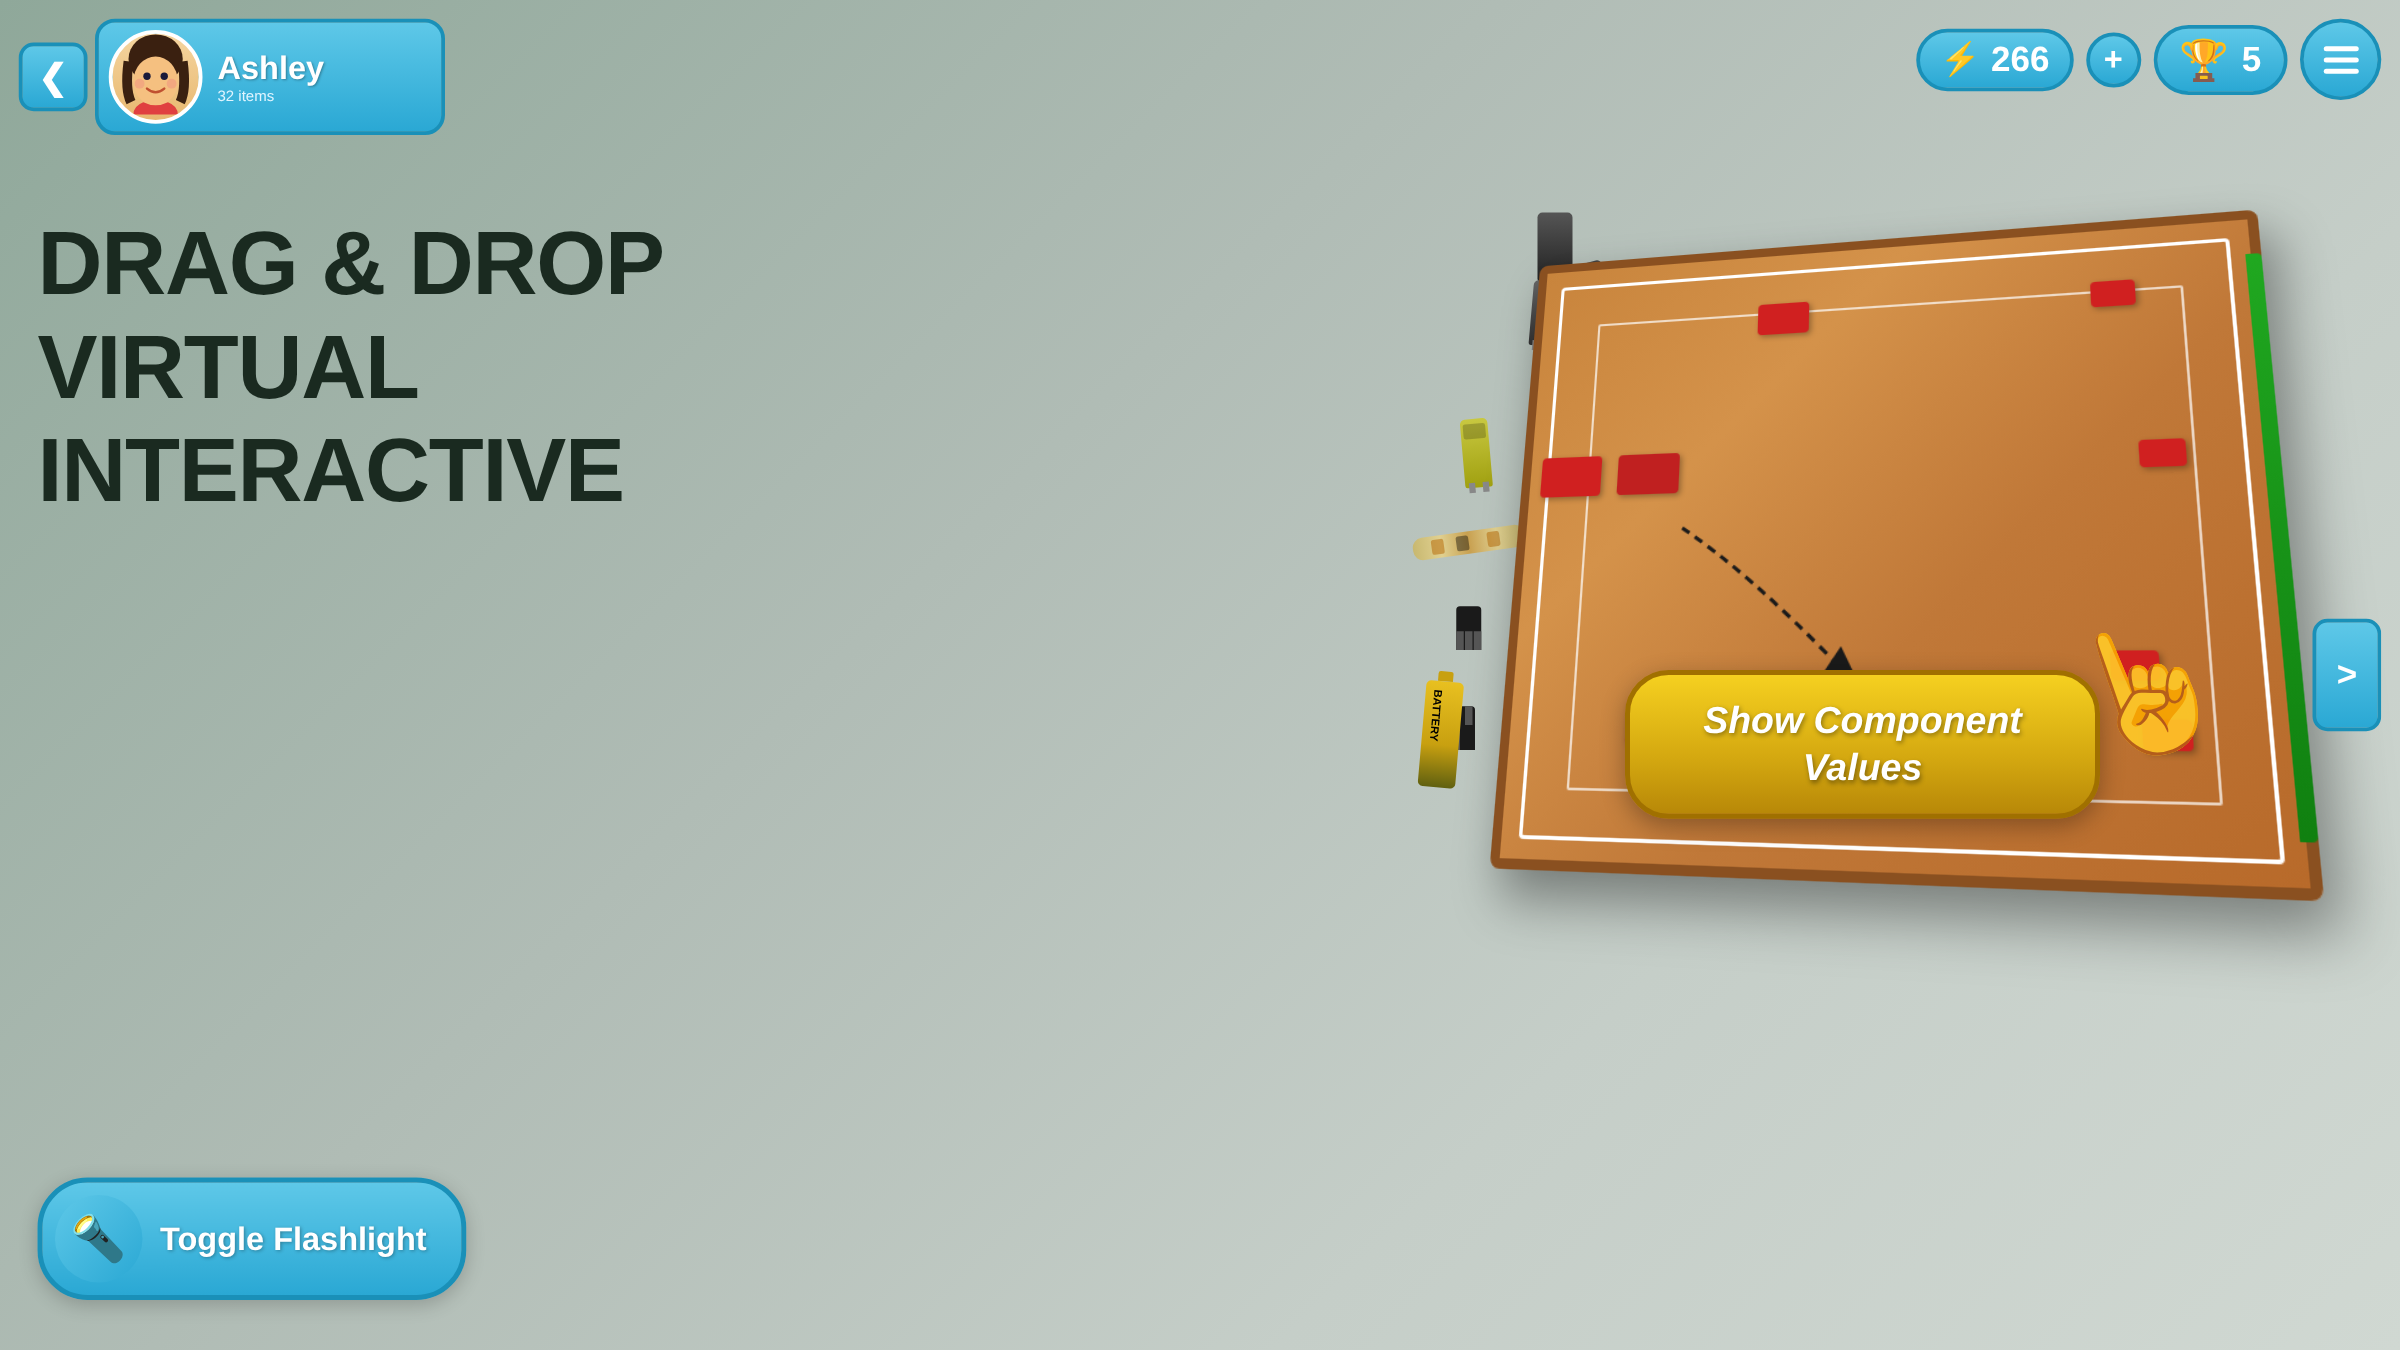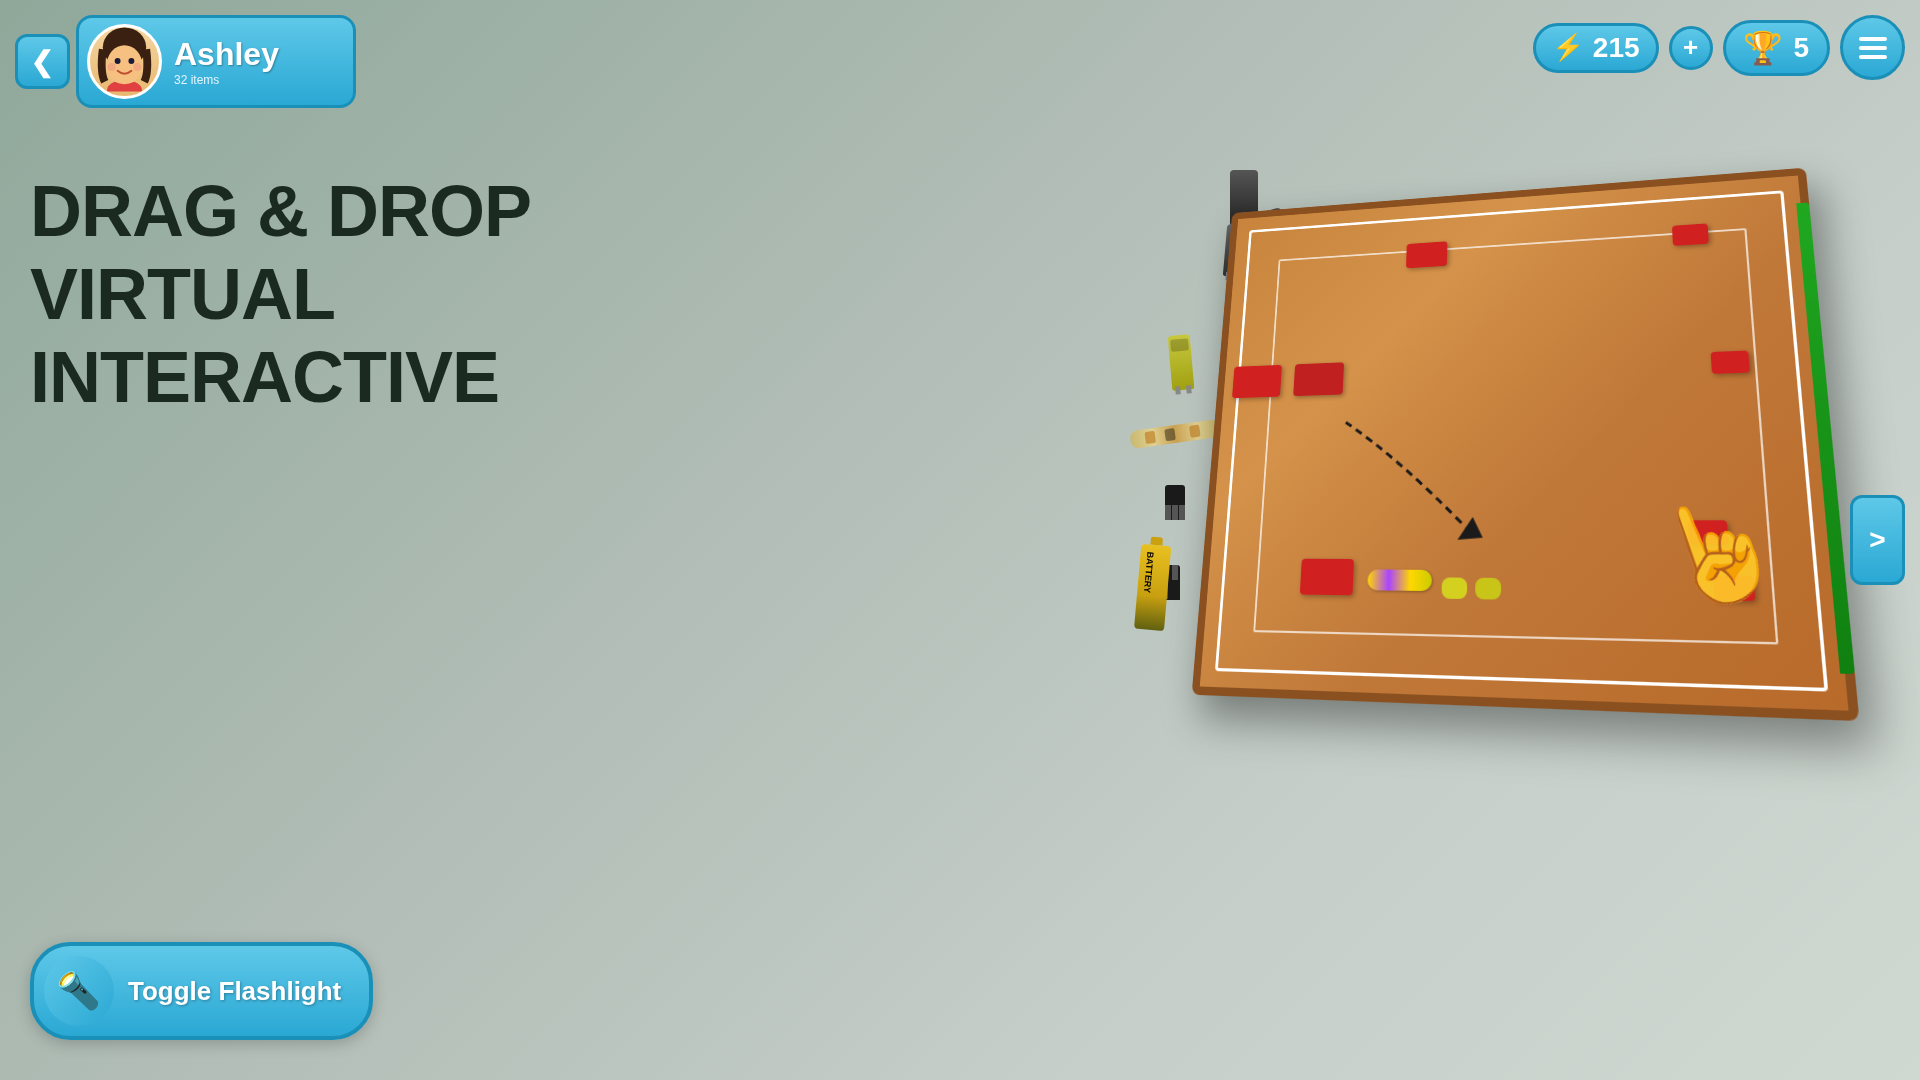--- a/index.html
+++ b/index.html
@@ -81,21 +81,21 @@
       height: 70px;
     }
 
     .user-info {
       display: flex;
       flex-direction: column;
     }
 
     .user-name {
       color: white;
-      font-size: 32px;
+      font-size: 26px;
       font-weight: bold;
       text-shadow: 1px 1px 2px rgba(0,0,0,0.3);
     }
 
     .user-items {
       color: #e0f5ff;
       font-size: 12px;
     }
 
     
@@ -434,21 +434,21 @@
     <div class="user-info">
       <span class="user-name">Ashley</span>
       <span class="user-items">32 items</span>
     </div>
   </div>
 </div>
 
 <div class="hud-right">
   <div class="score-badge">
     <span class="lightning-icon">⚡</span>
-    <span class="score-value">215</span>
+    <span class="score-value">266</span>
   </div>
   <div class="add-btn">
     <span>+</span>
   </div>
   <div class="trophy-badge">
     <span class="trophy-icon">🏆</span>
     <span class="trophy-value">5</span>
   </div>
   <div class="menu-btn">
     <div class="hamburger-lines">
@@ -538,20 +538,23 @@
     <div style="position:absolute;bottom:88px;left:278px;width:25px;height:20px;background:#c8c418;border-radius:8px;"></div>
 
     <svg style="position:absolute;top:220px;left:120px;width:220px;height:160px;" viewBox="0 0 220 160">
       <path d="M20 20 Q80 60 150 130" fill="none" stroke="#1a1a1a" stroke-width="3" stroke-dasharray="8,6"></path>
       <polygon points="140,140 155,118 165,138" fill="#1a1a1a"></polygon>
     </svg>
 
     <div style="position:absolute;right:-8px;top:30px;bottom:30px;width:12px;background:linear-gradient(180deg,#20a820,#108010);border-radius:0 4px 4px 0;"></div>
   </div>
 
+  <div class="show-component-btn">
+    <span style="white-space:pre-line;">Show Component Values</span>
+  </div>
 
   <div class="hand-cursor">☝️</div>
 </div>
 
 <div class="flashlight-btn">
   <div class="flashlight-icon-circle">🔦</div>
   <span class="flashlight-label">Toggle Flashlight</span>
 </div>
 
 <div class="nav-next-btn">

